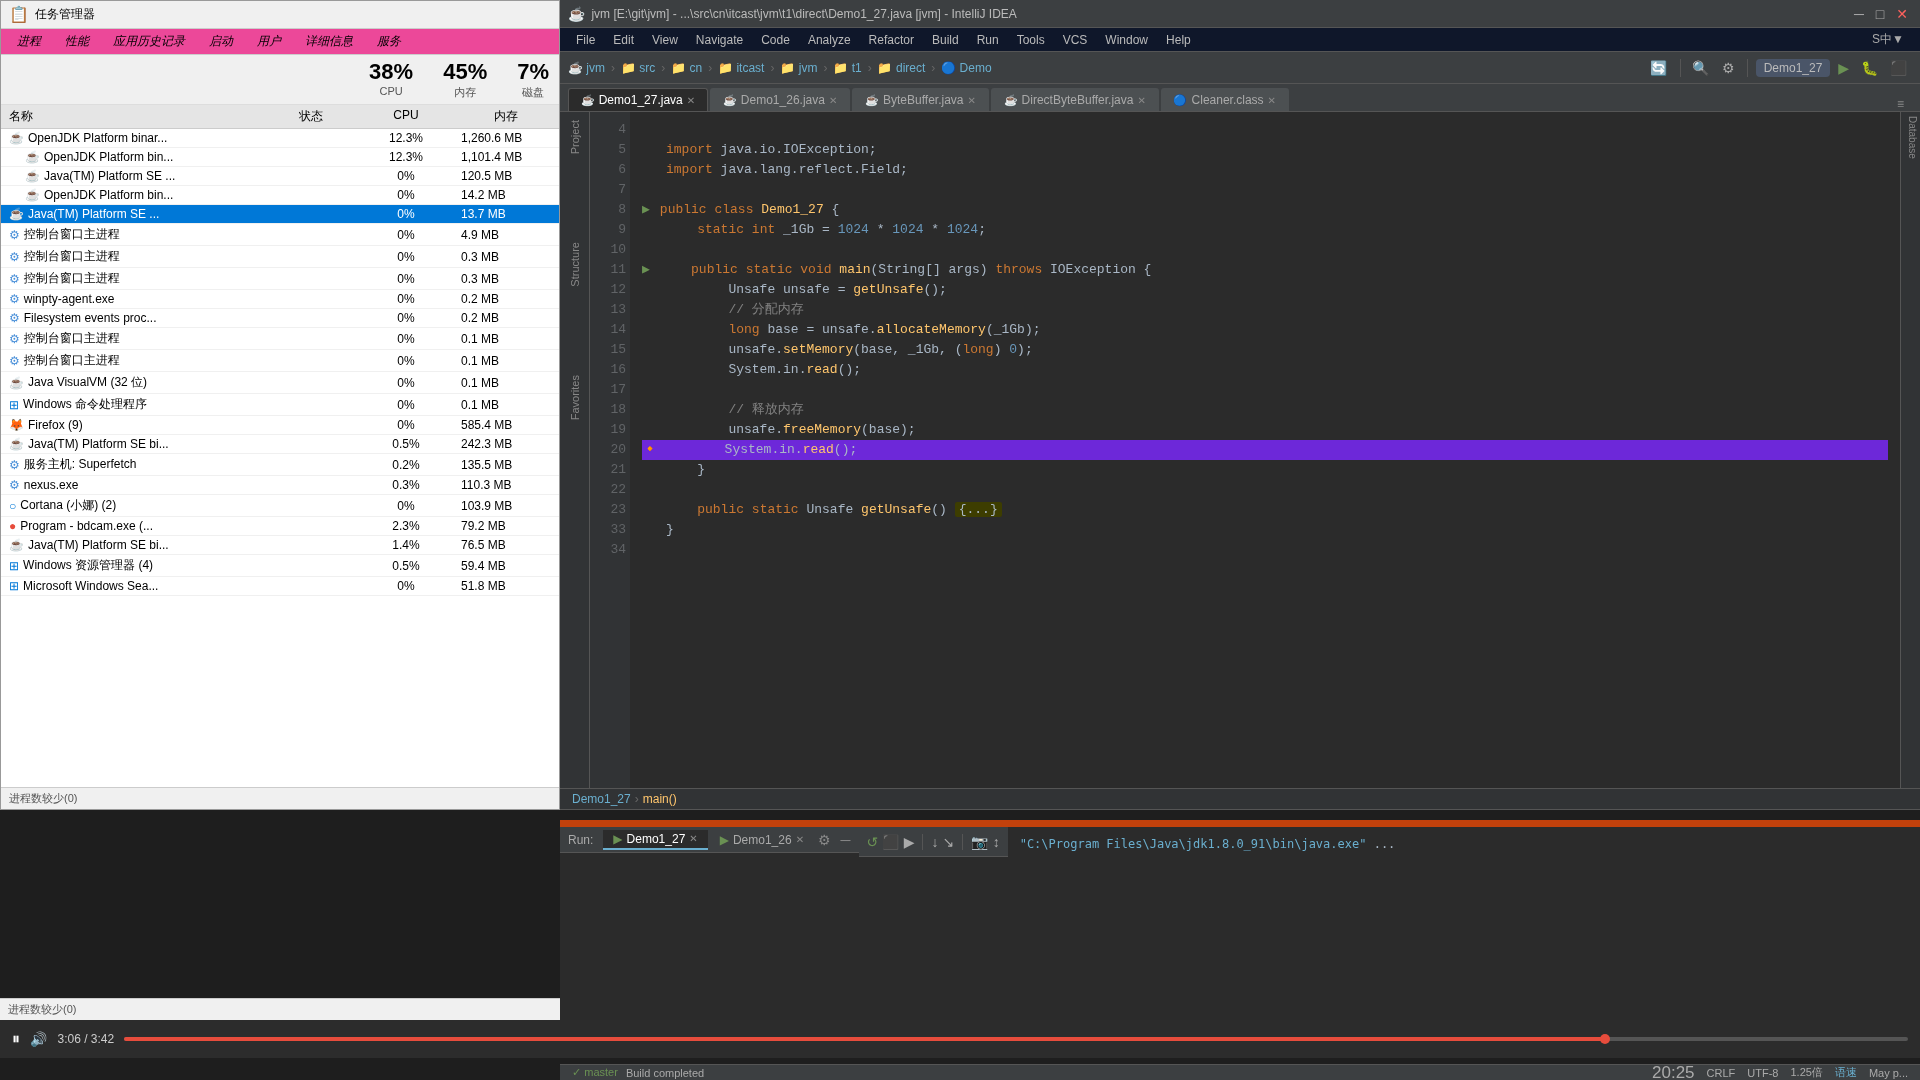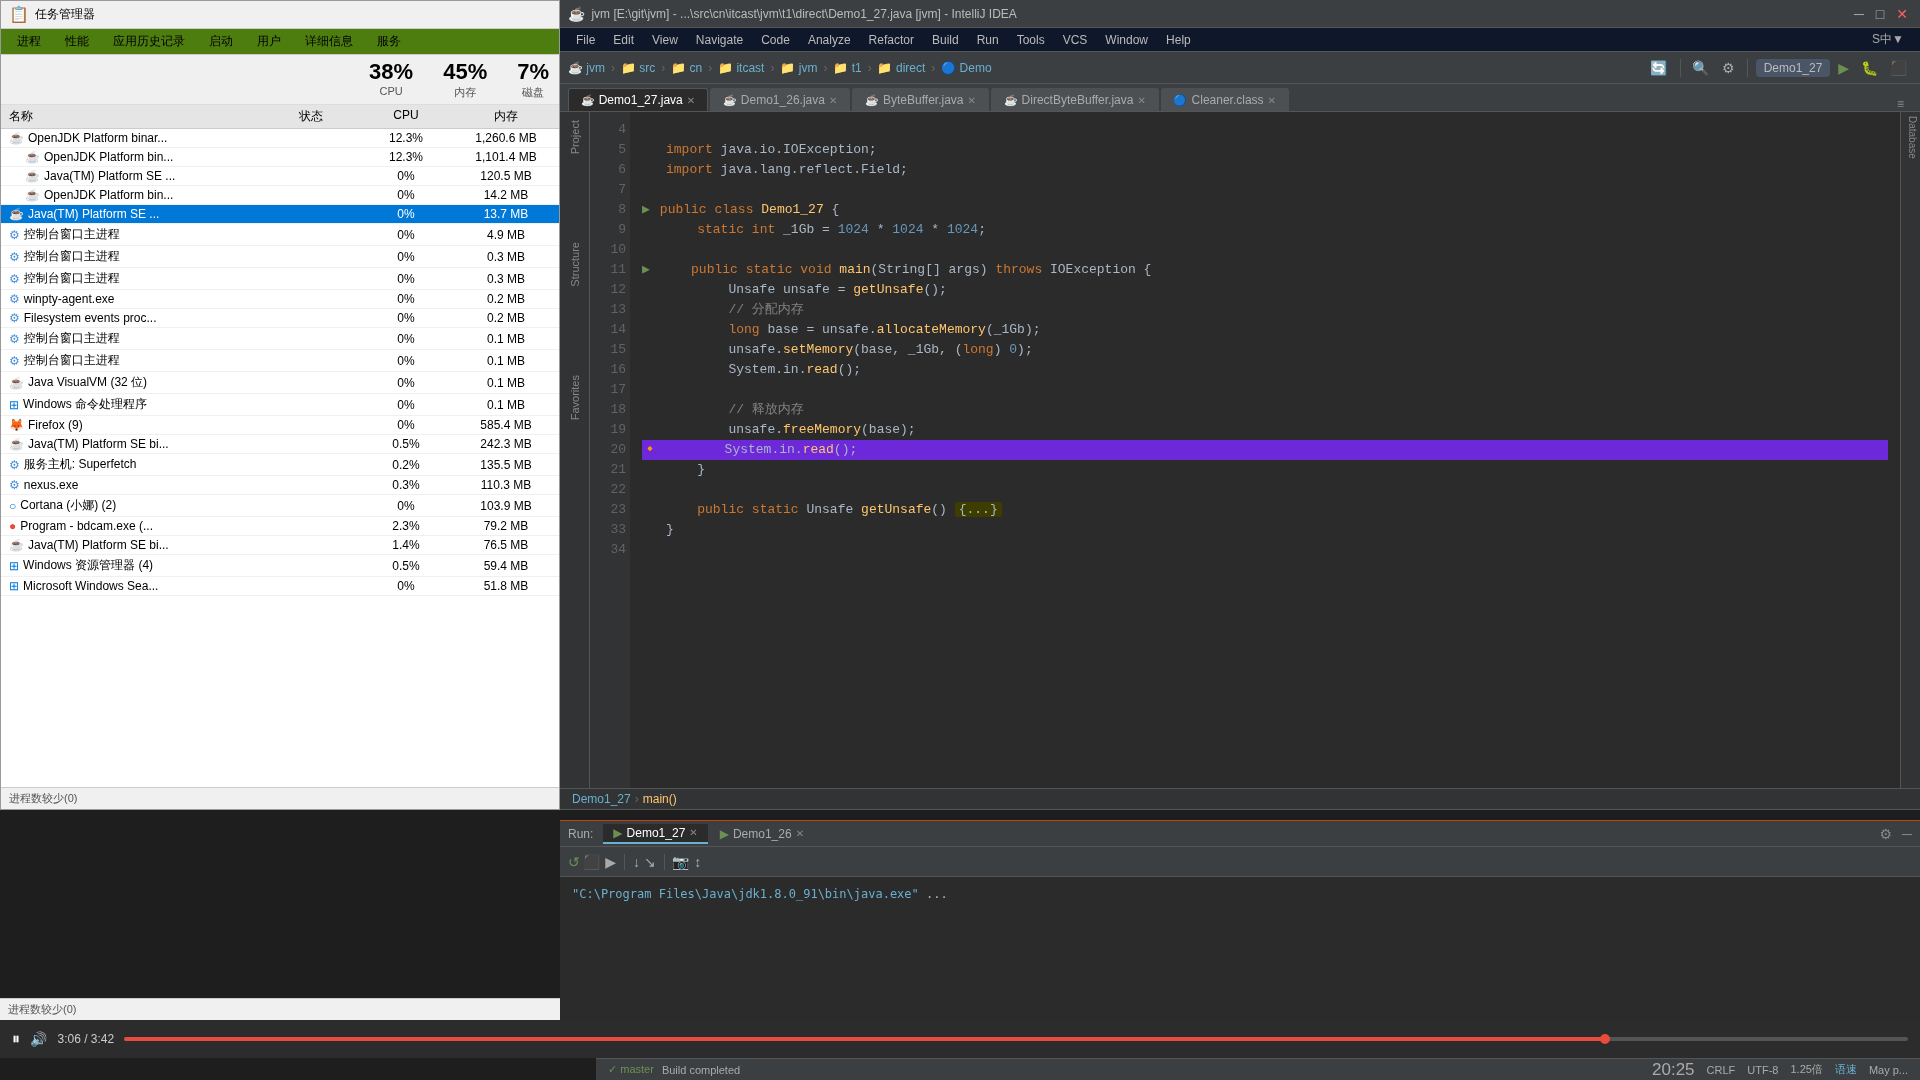--- a/index.html
+++ b/index.html
@@ -31,25 +31,26 @@
       padding: 2px 8px;
       background: #f0f0f0;
       border-bottom: 1px solid #ccc;
       height: 22px;
       align-items: center;
     }
     .tm-menu-item { font-size: 12px; color: #000; padding: 1px 6px; cursor: pointer; }
     .tm-tabs {
       display: flex;
       padding: 2px 8px;
-      background: #4d7c0f;
+      background: #ec4899;
       border-bottom: 1px solid #ccc;
       height: 26px;
       align-items: center;
       gap: 8px;
+      font-style: italic;
     }
     .tm-tab { font-size: 12px; color: #000; padding: 2px 8px; cursor: pointer; }
     .tm-summary {
       display: flex;
       justify-content: flex-end;
       padding: 4px 10px;
       gap: 30px;
       background: #f0f0f0;
       border-bottom: 1px solid #ddd;
     }
@@ -73,21 +74,21 @@
     .tm-row {
       display: grid;
       grid-template-columns: 1fr 80px 110px 90px;
       padding: 2px 8px;
       border-bottom: 1px solid #f0f0f0;
       align-items: center;
       cursor: pointer;
     }
     .tm-row.selected { background: #0078d7; color: #fff; }
     .tm-cell { font-size: 12px; overflow: hidden; text-overflow: ellipsis; white-space: nowrap; }
-    .tm-cell.right { text-align: center; }
+    .tm-cell.right { text-align: left; }
     .tm-cell.center { text-align: center; }
     .tm-name-cell { display: flex; align-items: center; }
 
     
     .right-panel {
       position: absolute;
       left: 560px; top: 0;
       right: 0;
       height: 810px;
       background: #2b2b2b;
@@ -237,23 +238,23 @@
       color: #888;
     }
     .bc-sep { color: #666; }
     .bc-item { color: #6aafcf; cursor: pointer; }
     .bc-item.method { color: #ffc66d; }
 
     
     .idea-bottom {
       height: 200px;
       background: #2b2b2b;
-      border-top: 1px solid #c2410c;
-      display: flex;
-      flex-direction: column;
+      border-top: 7px solid #c2410c;
+      display: flex;
+      flex-direction: row;
       position: absolute;
       left: 560px; bottom: 60px;
       right: 0;
     }
     .run-tabs {
       background: #3c3f41;
       height: 26px;
       display: flex;
       align-items: center;
       padding: 0 8px;
@@ -797,21 +798,21 @@
       <span>Terminal</span>
   </div>
   <div class="status-tab">
     <span>💬</span>
       <span>0: Messages</span>
   </div>
   <div style="flex:1; color:#888; font-size:11px; text-align:center;">Build completed successfully in 4 s 12 ms (moments ago)</div>
   <div style="color:#888; font-size:11px;">Event Log</div>
 </div>
 
-<div style="position:absolute; bottom:0; left:560px; right:0; height:22px; background:#3c3f41; display:flex; align-items:center; justify-content:space-between; padding:0 12px; border-top:1px solid #555;margin-left:36px;">
+<div style="position:absolute; bottom:0; left:560px; right:0; height:16px; background:#3c3f41; display:flex; align-items:center; justify-content:space-between; padding:0 12px; border-top:1px solid #555;">
   <div style="display:flex; gap:8px; align-items:center;">
     <span style="color:#6a9153; font-size:11px;">✓ master</span>
     <span style="color:#aaa; font-size:11px;">Build completed</span>
   </div>
   <div style="display:flex; gap:12px; align-items:center;">
     <span style="color:#aaa; font-size:17px;">20:25</span>
     <span style="color:#aaa; font-size:11px;">CRLF</span>
     <span style="color:#aaa; font-size:11px;">UTF-8</span>
     <span style="color:#aaa; font-size:11px;">1.25倍</span>
     <span style="color:#6aafcf; font-size:11px;">语速</span>

